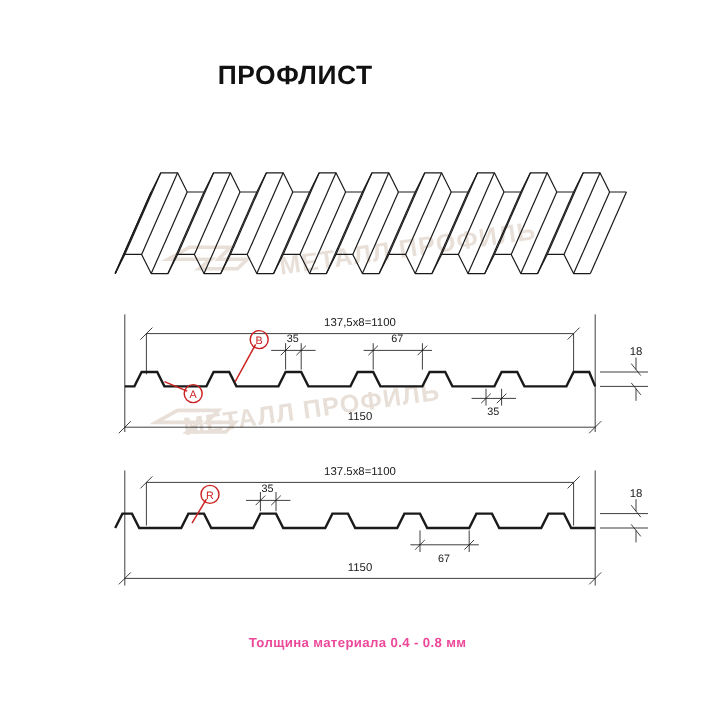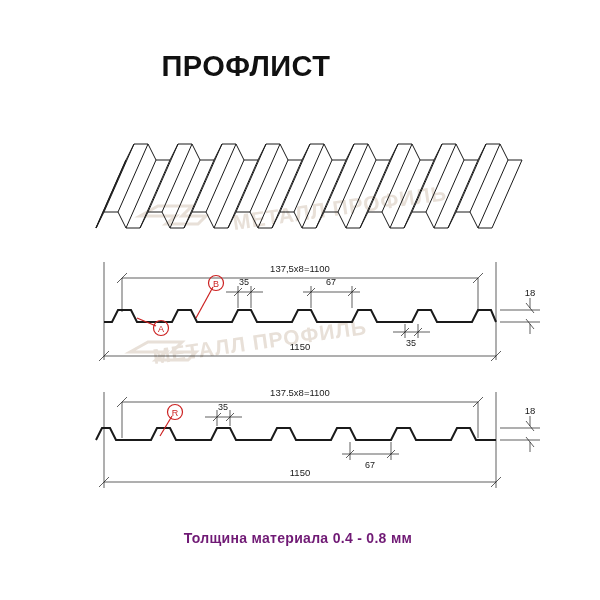--- a/index.html
+++ b/index.html
@@ -19,44 +19,44 @@
     position: relative;
     width: 600px;
     height: 600px;
   }
   .title {
     position: absolute;
     top: 50px;
     left: 0;
     width: 492px;
     text-align: center;
-    font-size: 29px;
+    font-size: 22px;
     font-weight: bold;
     letter-spacing: 0.5px;
     color: #111;
   }
   .subtitle {
     position: absolute;
     top: 88px;
     left: 0;
     width: 600px;
     text-align: center;
     font-size: 15px;
     font-weight: bold;
     color: #111;
   }
   .footer {
     position: absolute;
     top: 530px;
     left: 0;
     width: 596px;
     text-align: center;
-    font-size: 14px;
+    font-size: 11px;
     font-weight: bold;
-    color: #701a75;
+    color: #ec4899;
     letter-spacing: 0.3px;
   }
   svg.drawing {
     position: absolute;
     top: 0;
     left: 0;
     width: 600px;
     height: 600px;
   }
   .wm {

